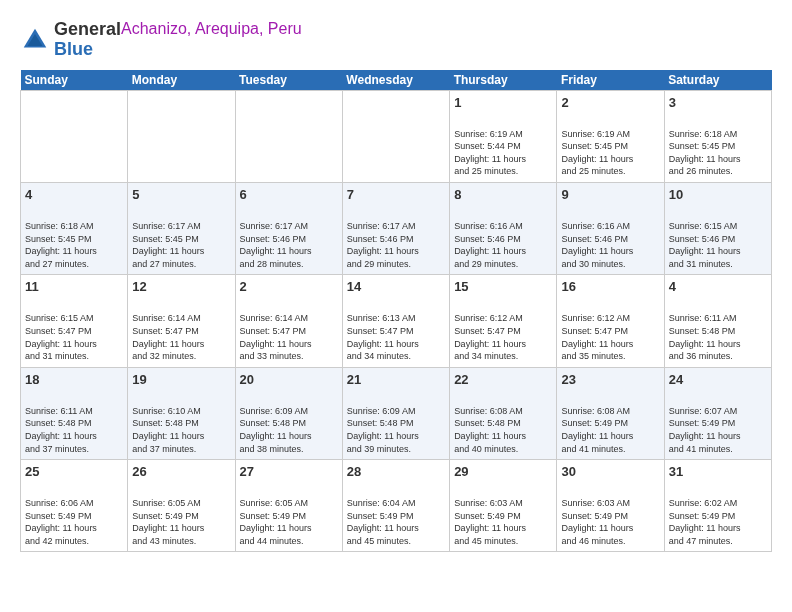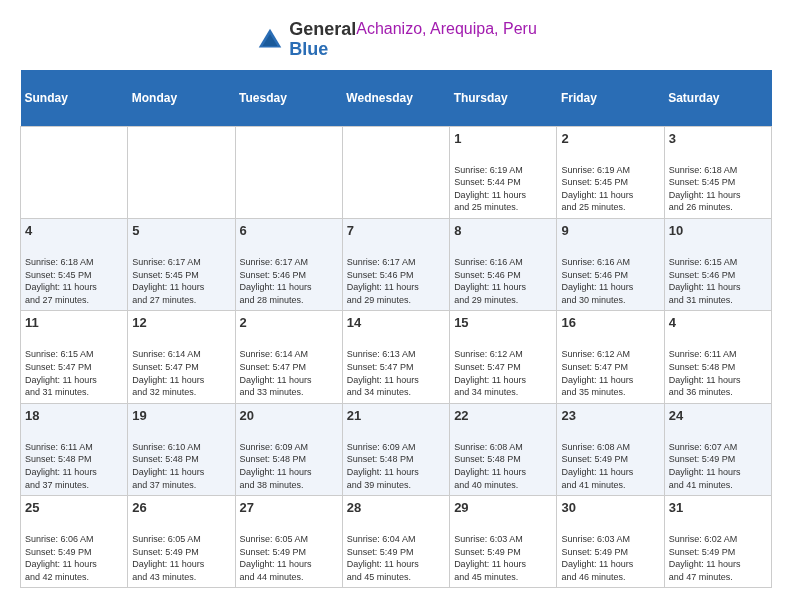--- a/index.html
+++ b/index.html
@@ -5,21 +5,21 @@
     * { box-sizing: border-box; margin: 0; padding: 0; }
     body {
       font-family: Arial, sans-serif;
       background: #fff;
       width: 792px;
       min-height: 612px;
       padding: 20px;
     }
     .header {
       display: flex;
-      justify-content: center;
+      justify-content: flex-start;
       align-items: flex-start;
       margin-bottom: 10px;
     }
     .logo {
       display: flex;
       align-items: center;
     }
     .logo-text {
       display: flex;
       flex-direction: column;
@@ -53,21 +53,21 @@
       color: #a21caf;
     }
     table {
       width: 100%;
       border-collapse: collapse;
       font-size: 10px;
     }
     thead tr th {
       background-color: #2a6db5;
       color: white;
-      padding: 21px 4px;
+      padding: 3px 4px;
       text-align: left;
       font-size: 12px;
       font-weight: bold;
     }
     tbody tr td {
       border: 1px solid #ccc;
       vertical-align: top;
       padding: 4px;
       height: 80px;
       width: 106px;

